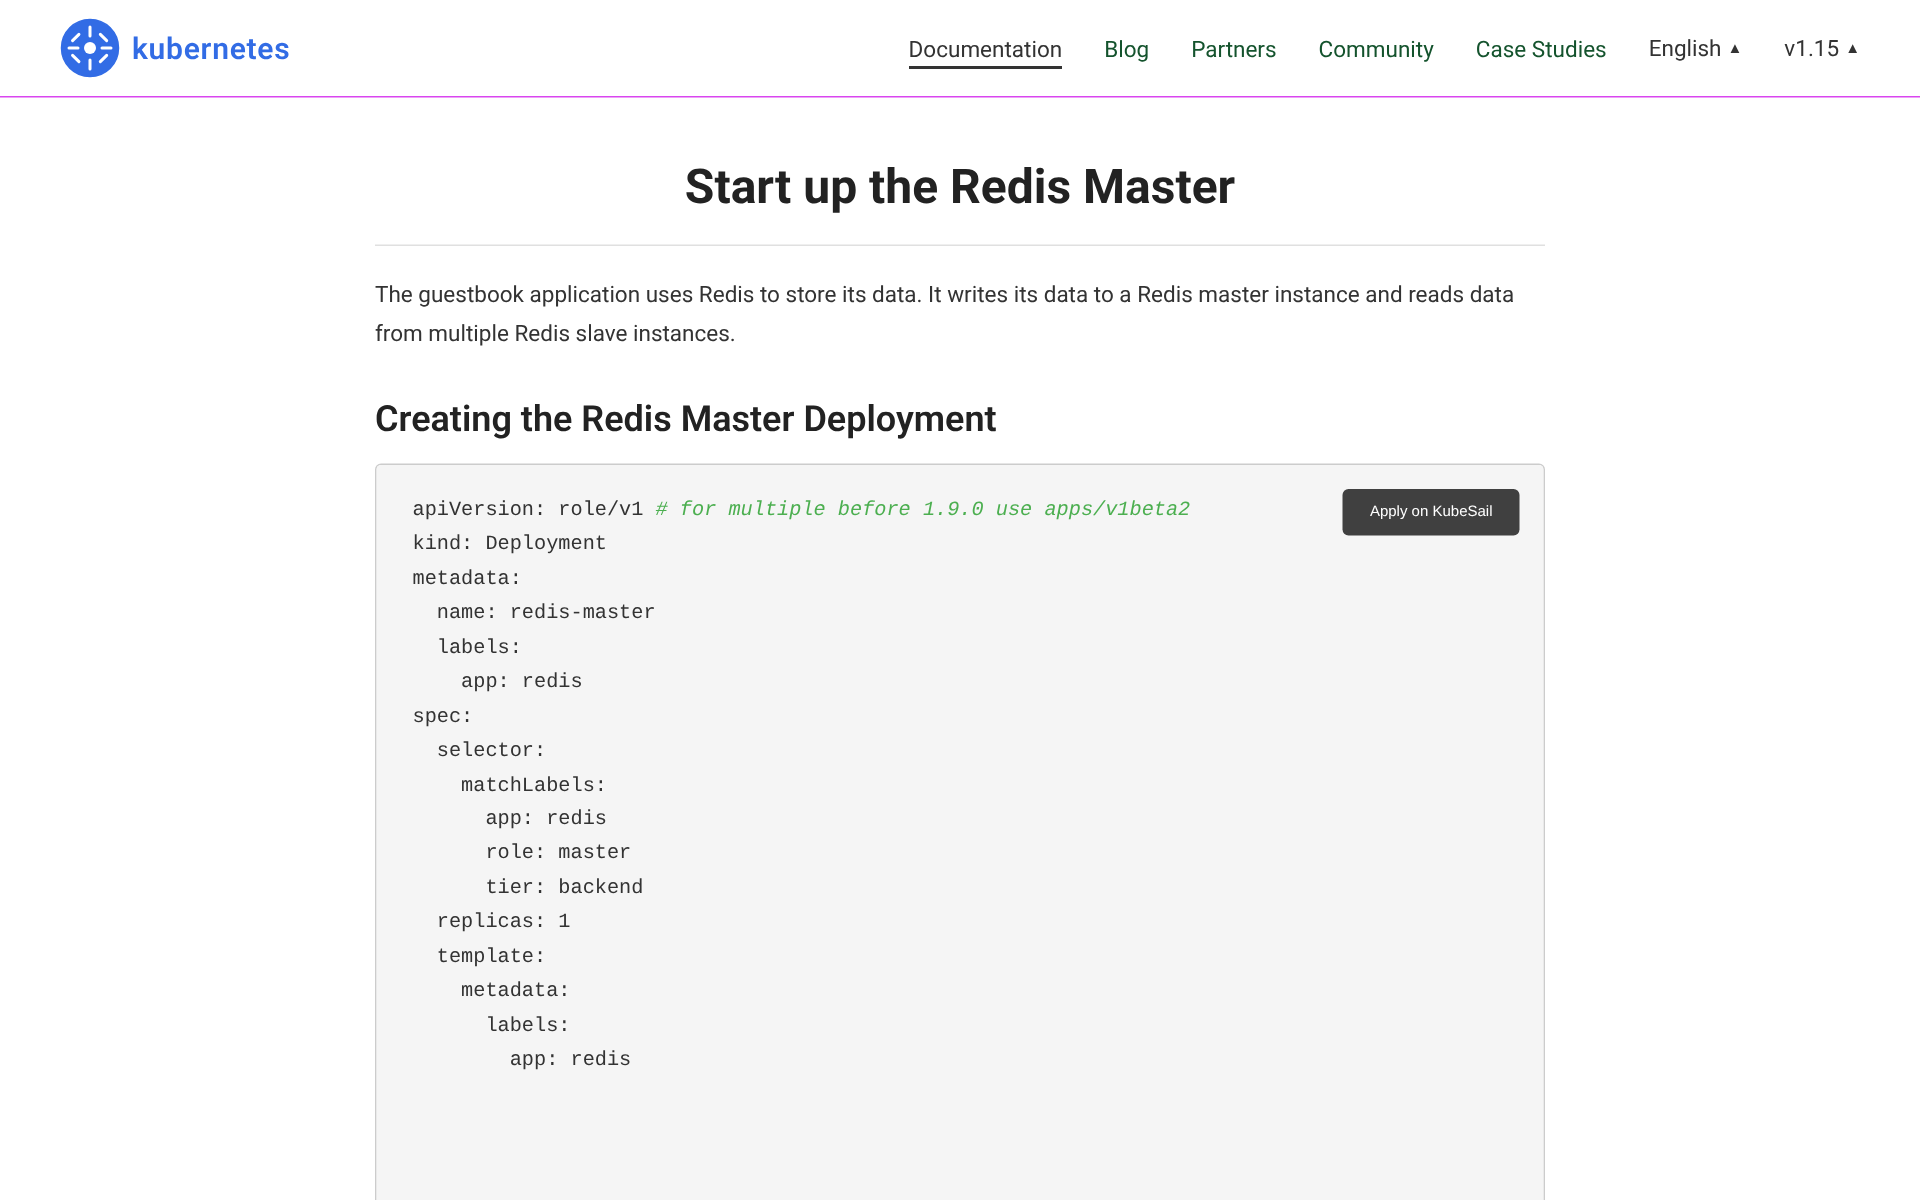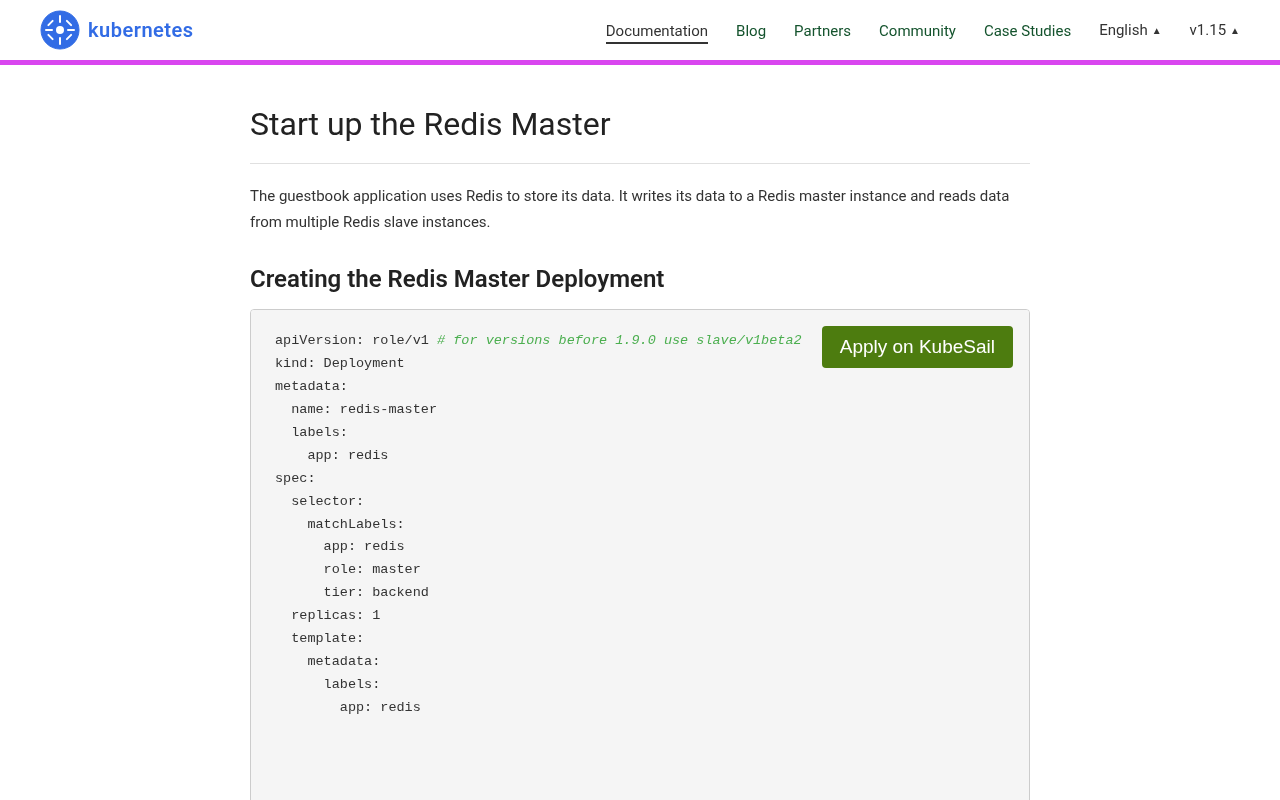--- a/index.html
+++ b/index.html
@@ -17,21 +17,21 @@
       min-height: 800px;
     }
 
     
     .navbar {
       display: flex;
       align-items: center;
       justify-content: space-between;
       padding: 0 40px;
       height: 65px;
-      border-bottom: 5px solid #d946ef;
+      border-bottom: 1px solid #d946ef;
     }
 
     .navbar-brand {
       display: flex;
       align-items: center;
       gap: 8px;
       text-decoration: none;
     }
 
     .k8s-logo {
@@ -82,25 +82,26 @@
 
     
     .main-content {
       max-width: 820px;
       margin: 0 auto;
       padding: 40px 20px 40px 20px;
     }
 
     .page-title {
       font-size: 32px;
-      font-weight: 400;
+      font-weight: 700;
       color: #222;
       margin-bottom: 20px;
       padding-bottom: 20px;
       border-bottom: 1px solid #e0e0e0;
+      text-align: center;
     }
 
     .intro-text {
       font-size: 15px;
       line-height: 1.7;
       color: #333;
       margin-bottom: 30px;
     }
 
     .section-title {
@@ -158,26 +159,26 @@
       background: #f5f5f5;
       padding: 20px 24px;
       position: relative;
       overflow: auto;
     }
 
     .apply-btn {
       position: absolute;
       top: 16px;
       right: 16px;
-      background: #4d7c0f;
+      background: #404040;
       color: #fff;
       border: none;
       border-radius: 4px;
       padding: 10px 18px;
-      font-size: 19px;
+      font-size: 10px;
       font-weight: 500;
       cursor: pointer;
       white-space: nowrap;
     }
 
     pre {
       font-family: "Courier New", Courier, monospace;
       font-size: 13.5px;
       line-height: 1.7;
       color: #333;
@@ -253,21 +254,21 @@
   <h1 class="page-title">Start up the Redis Master</h1>
 
   <p class="intro-text">The guestbook application uses Redis to store its data. It writes its data to a Redis master instance and reads data from multiple Redis slave instances.</p>
 
   <h2 class="section-title">Creating the Redis Master Deployment</h2>
 
 
   <div class="code-container">
     <div class="code-body">
       <button class="apply-btn">Apply on KubeSail</button>
-      <pre><span class="code-default">apiVersion: role/v1</span><span class="code-comment"> # for versions before 1.9.0 use slave/v1beta2</span>
+      <pre><span class="code-default">apiVersion: role/v1</span><span class="code-comment"> # for multiple before 1.9.0 use apps/v1beta2</span>
 <span class="code-default">kind: Deployment</span>
 <span class="code-default">metadata:</span>
 <span class="code-default">  name: redis-master</span>
 <span class="code-default">  labels:</span>
 <span class="code-default">    app: redis</span>
 <span class="code-default">spec:</span>
 <span class="code-default">  selector:</span>
 <span class="code-default">    matchLabels:</span>
 <span class="code-default">      app: redis</span>
 <span class="code-default">      role: master</span>

